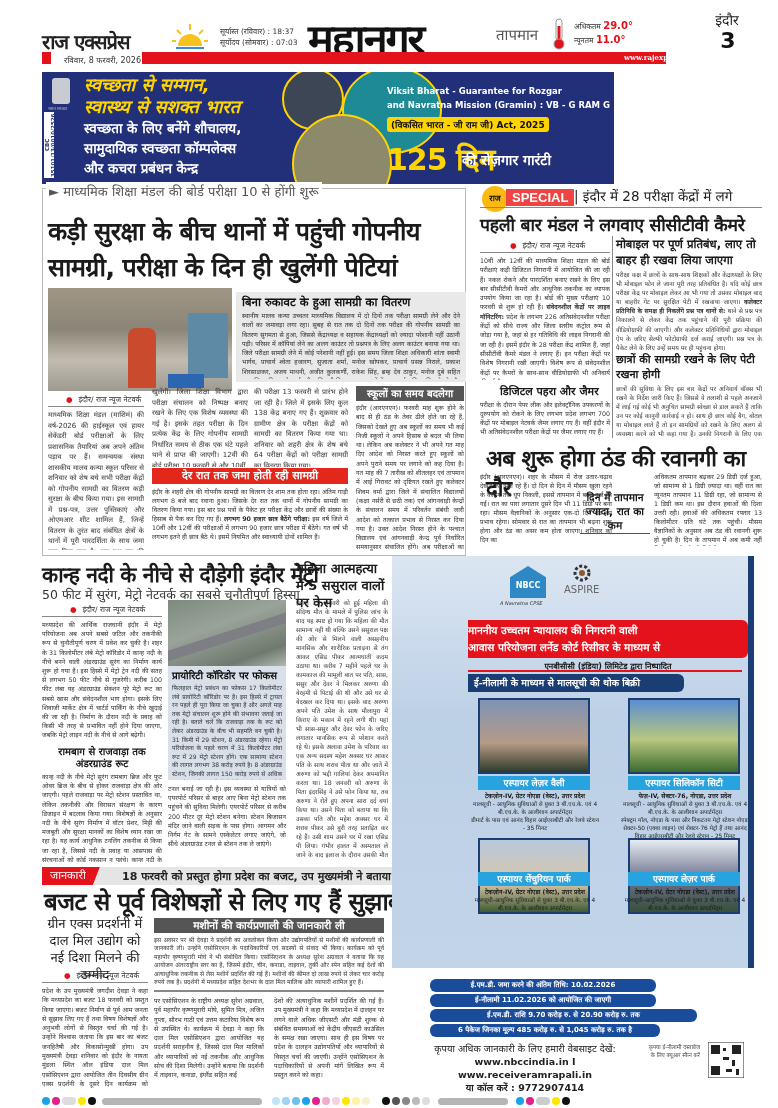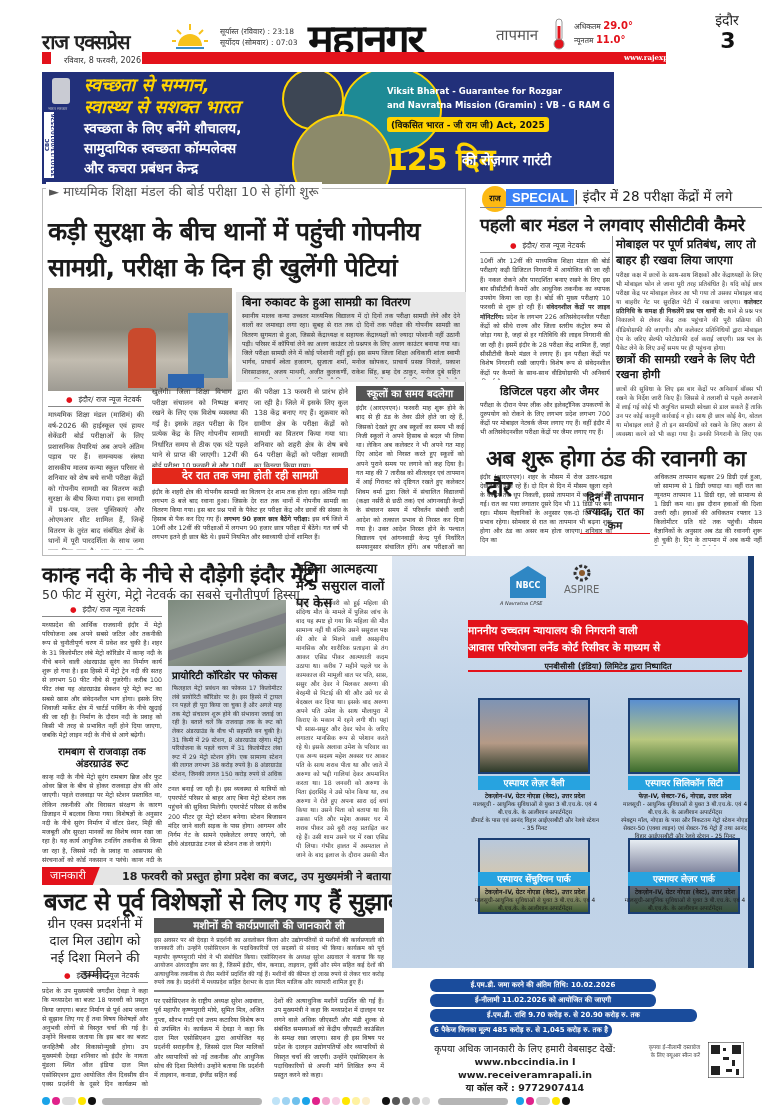--- a/index.html
+++ b/index.html
@@ -46,21 +46,21 @@
 .lead-photo .p3{position:absolute;left:120px;top:86px;width:36px;height:14px;background:#2d66b0}
 .sidebox{left:236px;top:292px;width:230px;height:90px;background:#e9e9e9}
 .sidebox h4{font-size:11.5px;color:#111;padding:2px 6px;font-weight:bold}
 .byline{font-size:7.5px;color:#333}
 .byline .dot{color:#e3121b}
 .col{font-size:7px;line-height:10.5px;color:#333;text-align:justify;overflow:hidden}
 .redbanner{left:152px;top:468px;width:196px;height:16px;background:#e3281b;color:#fff;font-size:11px;text-align:center;font-weight:bold;line-height:16px}
 .greyhead{background:#555;color:#fff;font-size:10px;text-align:center;font-weight:bold;line-height:15px}
 
 .raj-circle{left:482px;top:186px;width:26px;height:26px;background:#fdb913;border-radius:50%;font-size:8px;font-weight:bold;text-align:center;line-height:26px;color:#111}
-.special-tag{left:506px;top:189px;background:#3b82f6;color:#fff;font-weight:bold;font-size:13px;padding:1px 6px;font-family:"Liberation Sans",sans-serif}
+.special-tag{left:506px;top:189px;background:#ef4444;color:#fff;font-weight:bold;font-size:13px;padding:1px 6px;font-family:"Liberation Sans",sans-serif}
 .special-kick{left:574px;top:187px;font-size:13.5px;color:#222}
 .special-h{left:480px;top:212px;font-weight:bold;font-size:17.5px;color:#1a1a1a;letter-spacing:-.3px}
 .sub-h{font-weight:bold;font-size:11.5px;color:#1a1a1a;line-height:16px}
 .thand-h{left:486px;top:442px;font-weight:bold;font-size:22px;color:#1a1a1a;letter-spacing:-.5px}
 .callout{left:582px;top:492px;font-weight:bold;font-size:10.5px;color:#1a1a1a;text-align:center;line-height:14px;border-bottom:1.5px solid #e3121b;padding-bottom:1px}
 
 .metro-h{left:42px;top:560px;font-weight:bold;font-size:21px;color:#1a1a1a;letter-spacing:-.5px}
 .metro-sub{left:42px;top:586px;font-size:12.5px;color:#333}
 .metro-photo{left:168px;top:600px;width:118px;height:66px;background:linear-gradient(160deg,#7d8a7e 0%,#9aa39a 40%,#6f7a6e 80%,#b4b8b0 100%);overflow:hidden}
 .metro-photo .road{position:absolute;left:-10px;top:30px;width:150px;height:10px;background:#7d7f84;transform:rotate(-18deg)}
@@ -99,21 +99,21 @@
   <g stroke="#f7c21b" stroke-width="2">
       <line x1="18" y1="2" x2="18" y2="8"></line>
       <line x1="5" y1="8" x2="9" y2="12"></line>
       <line x1="31" y1="8" x2="27" y2="12"></line>
       <line x1="0" y1="19" x2="4" y2="19"></line>
       <line x1="32" y1="19" x2="36" y2="19"></line>
     </g>
   <line x1="4" y1="26" x2="32" y2="26" stroke="#3a8dc9" stroke-width="2"></line>
 </svg>
 <div class="abs sunrise">
-  <div>सूर्यास्त (रविवार) : 23:18</div>
+  <div>सूर्यास्त (रविवार) : 18:37</div>
   <div>सूर्योदय (सोमवार) : 07:03</div>
 </div>
 <div class="abs mast-title">महानगर</div>
 <div class="abs redbar"></div>
 <div class="abs site">www.rajexpress.com</div>
 <div class="abs temp-label">तापमान</div>
 <svg class="abs thermo" viewBox="0 0 14 32">
   <rect x="4" y="1" width="6" height="22" rx="3" fill="#fff" stroke="#999"></rect>
   <rect x="5.5" y="8" width="3" height="16" fill="#e3121b"></rect>
   <circle cx="7" cy="26" r="5" fill="#e3121b" stroke="#999"></circle>
@@ -254,20 +254,21 @@
         <circle cx="10" cy="9" r="3" fill="#8b5a2b"></circle>
       </svg>
     <div>ASPIRE</div>
   </div>
   <div class="abs court-banner" style="left:76px;width:280px">
     <div>माननीय उच्चतम न्यायालय की निगरानी वाली</div>
     <div>आवास परियोजना लर्नेड कोर्ट रिसीवर के माध्यम से</div>
   </div>
   <div class="abs executed" style="left:76px;width:280px">एनबीसीसी (इंडिया) लिमिटेड द्वारा निष्पादित</div>
   <div class="abs" style="left:76px;top:114px;width:274px;height:2px;background:#e3121b"></div>
+  <div class="abs enilami" style="left:76px;width:216px">ई-नीलामी के माध्यम से मालसूची की थोक बिक्री</div>
 
   <div class="abs prop-img" style="left:86px;top:142px;background:linear-gradient(180deg,#7f94b4 0%,#b59a86 60%,#2e3b2a 100%)"></div>
   <div class="abs prop-name" style="left:86px;top:220px">एस्पायर लेज़र वैली</div>
   <div class="abs prop-loc" style="left:78px;top:236px"><b>टेकज़ोन-IV, ग्रेटर नोएडा (वेस्ट), उत्तर प्रदेश</b><div>मालसूची - आधुनिक सुविधाओं से युक्त 3 बी.एच.के. एवं 4 बी.एच.के. के आलीशान अपार्टमेंट्स</div><div>डीमार्ट के पास एवं आनंद विहार आईएसबीटी और रेलवे स्टेशन - 35 मिनट</div></div>
 
   <div class="abs prop-img" style="left:236px;top:142px;background:linear-gradient(180deg,#5a8fd0 0%,#b8c77f 55%,#3c6b2e 100%)"></div>
   <div class="abs prop-name" style="left:236px;top:220px">एस्पायर सिलिकॉन सिटी</div>
   <div class="abs prop-loc" style="left:228px;top:236px"><b>फेज़-IV, सेक्टर-76, नोएडा, उत्तर प्रदेश</b><div>मालसूची - आधुनिक सुविधाओं से युक्त 3 बी.एच.के. एवं 4 बी.एच.के. के आलीशान अपार्टमेंट्स</div><div>स्पेक्ट्रम मॉल, नोएडा के पास और निकटतम मेट्रो स्टेशन नोएडा सेक्टर-50 (एक्वा लाइन) एवं सेक्टर-76 मेट्रो हैं तथा आनंद विहार आईएसबीटी और रेलवे स्टेशन - 25 मिनट</div></div>
 
   <div class="abs prop-img" style="left:86px;top:282px;background:linear-gradient(180deg,#b8c8dc 0%,#d8c7a8 60%,#3f5a32 100%)"></div>
@@ -276,21 +277,21 @@
 
   <div class="abs prop-img" style="left:236px;top:282px;background:linear-gradient(180deg,#e6ecf2 0%,#6b6f8c 55%,#36503a 100%)"></div>
   <div class="abs prop-name" style="left:236px;top:316px">एस्पायर लेज़र पार्क</div>
   <div class="abs prop-loc" style="left:228px;top:332px"><b>टेकज़ोन-IV, ग्रेटर नोएडा (वेस्ट), उत्तर प्रदेश</b><div>मालसूची-आधुनिक सुविधाओं से युक्त 3 बी.एच.के. एवं 4 बी.एच.के. के आलीशान अपार्टमेंट्स</div></div>
 
 </div>
 
 <div class="abs pill" style="left:430px;top:979px;width:226px">ई.एम.डी. जमा करने की अंतिम तिथि: 10.02.2026</div>
 <div class="abs pill" style="left:430px;top:994px;width:226px">ई-नीलामी 11.02.2026 को आयोजित की जाएगी</div>
 <div class="abs pill" style="left:430px;top:1009px;width:267px">ई.एम.डी. राशि 9.70 करोड़ रु. से 20.90 करोड़ रु. तक</div>
-<div class="abs pill" style="left:430px;top:1024px;width:182px">6 पैकेज जिनका मूल्य 485 करोड़ रु. से 1,045 करोड़ रु. तक है</div>
+<div class="abs pill" style="left:430px;top:1024px;width:230px">6 पैकेज जिनका मूल्य 485 करोड़ रु. से 1,045 करोड़ रु. तक है</div>
 
 <div class="abs" style="left:400px;top:1040px;width:348px;height:44px;background:#fff"></div>
 <div class="abs" style="left:410px;top:1042px;width:230px;font-size:9.5px;line-height:13px;text-align:center;color:#222">
   <div>कृपया अधिक जानकारी के लिए हमारी वेबसाइट देखें:</div>
   <div style="font-weight:bold">www.nbccindia.in I www.receiveramrapali.in</div>
   <div style="font-weight:bold">या कॉल करें : 9772907414</div>
 </div>
 <div class="abs" style="left:646px;top:1044px;width:54px;font-size:5.5px;line-height:7.5px;color:#444;text-align:right">कृपया ई-नीलामी दस्तावेज के लिए क्यूआर स्कैन करें</div>
 <svg class="abs" style="left:708px;top:1042px" width="36" height="36" viewBox="0 0 36 36">
   <rect width="36" height="36" fill="#fff" stroke="#222"></rect>

